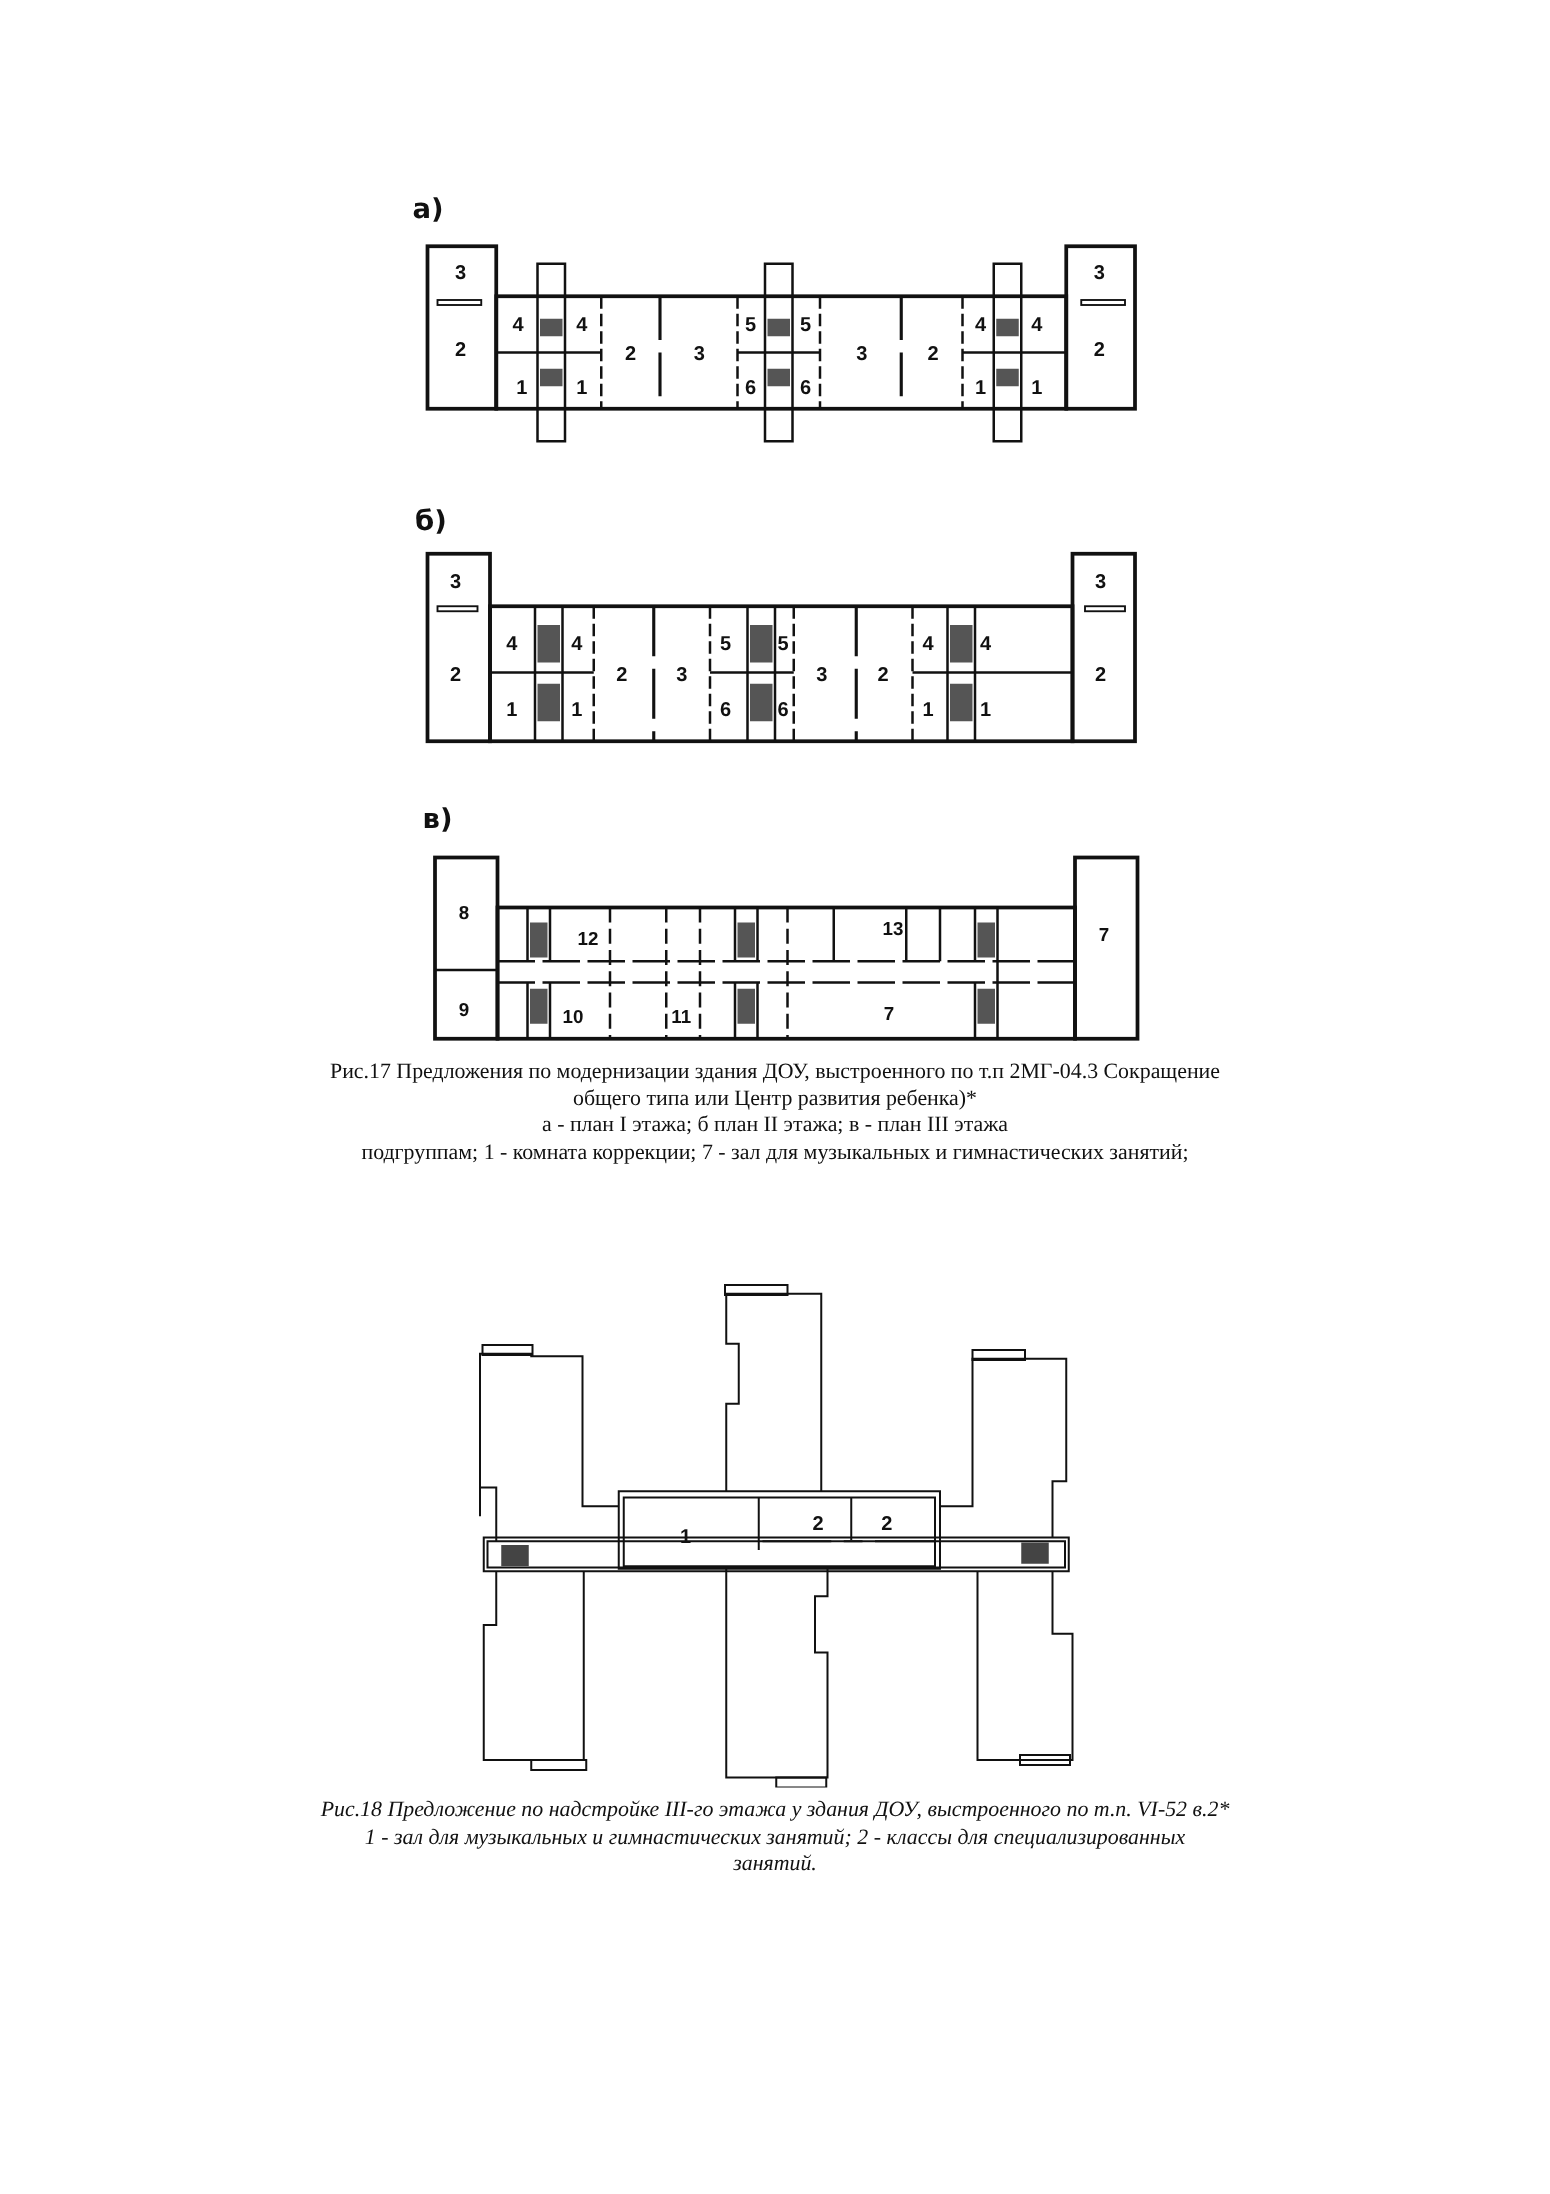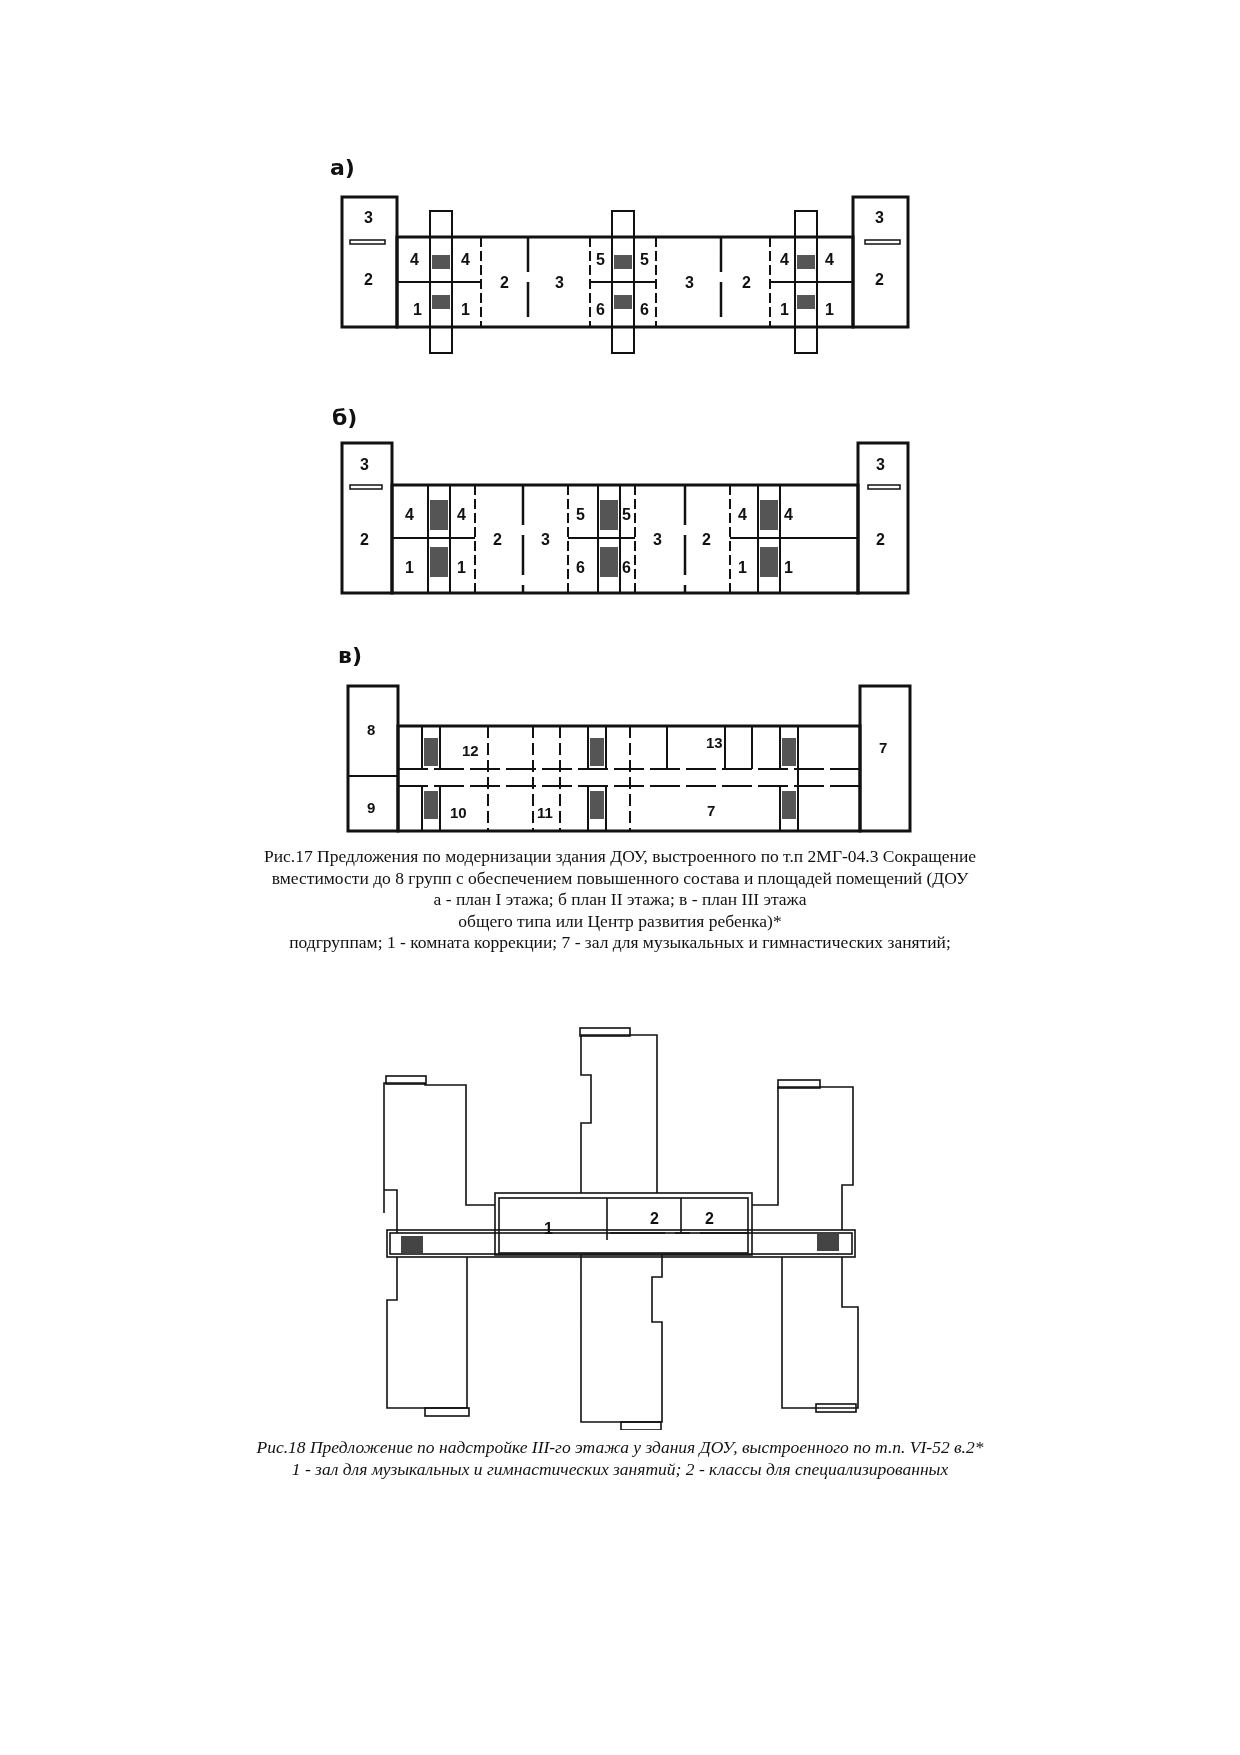--- a/index.html
+++ b/index.html
@@ -183,23 +183,22 @@
     <text x="110" y="135">10</text>
     <text x="197" y="135">11</text>
     <text x="366" y="65">13</text>
     <text x="367" y="133">7</text>
     <text x="539" y="70">7</text>
   </g>
 </svg>
 
 <div class="caption" style="top:846px;text-align:center;">
   <p>Рис.17 Предложения по модернизации здания ДОУ, выстроенного по т.п 2МГ-04.3 Сокращение</p>
-  <p>вместимости до 8 групп с обеспечением повышенного состава и площадей помещений (ДОУ</p>
+  <p>общего типа или Центр развития ребенка)*</p>
   <p>а - план I этажа; б план II этажа; в - план III этажа</p>
-  <p>общего типа или Центр развития ребенка)*</p>
   <p>подгруппам; 1 - комната коррекции; 7 - зал для музыкальных и гимнастических занятий;</p>
 </div>
 
 <svg class="fig" style="left:370px;top:1010px;" width="500" height="420" viewBox="0 0 500 420">
   <g stroke="#111" fill="none" stroke-width="1.6">
 
     <polyline points="14,203 14,73 55,73 55,75 96,75 96,195 125,195"></polyline>
     <polyline points="14,180 27,180 27,223"></polyline>
     <rect x="16" y="66" width="40" height="8"></rect>
 
@@ -237,13 +236,14 @@
   <g font-size="16">
     <text x="174" y="224">1</text>
     <text x="280" y="214">2</text>
     <text x="335" y="214">2</text>
   </g>
 </svg>
 
 <div class="caption" style="top:1437px;font-style:italic;">
   <p>Рис.18 Предложение по надстройке III-го этажа у здания ДОУ, выстроенного по т.п. VI-52 в.2*</p>
   <p>1 - зал для музыкальных и гимнастических занятий; 2 - классы для специализированных</p>
+  <p>занятий.</p>
 </div>
 
 </body></html>

